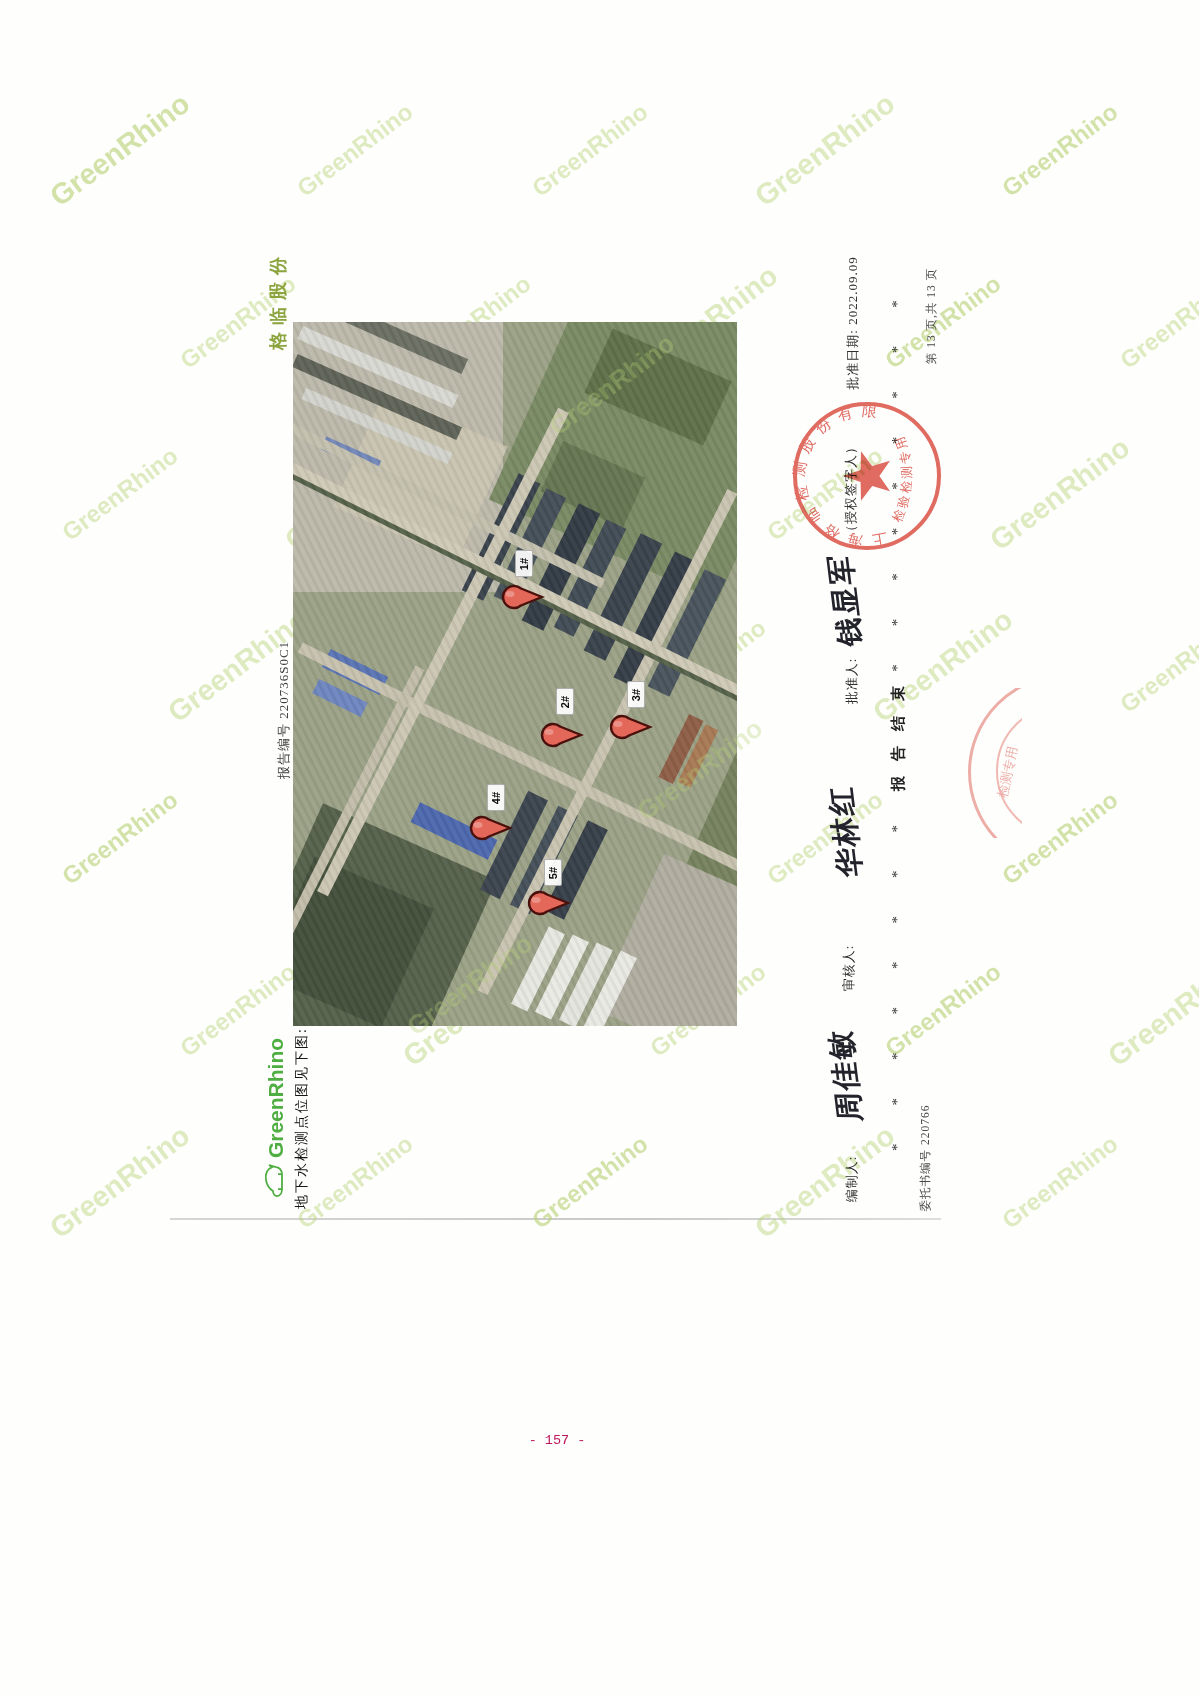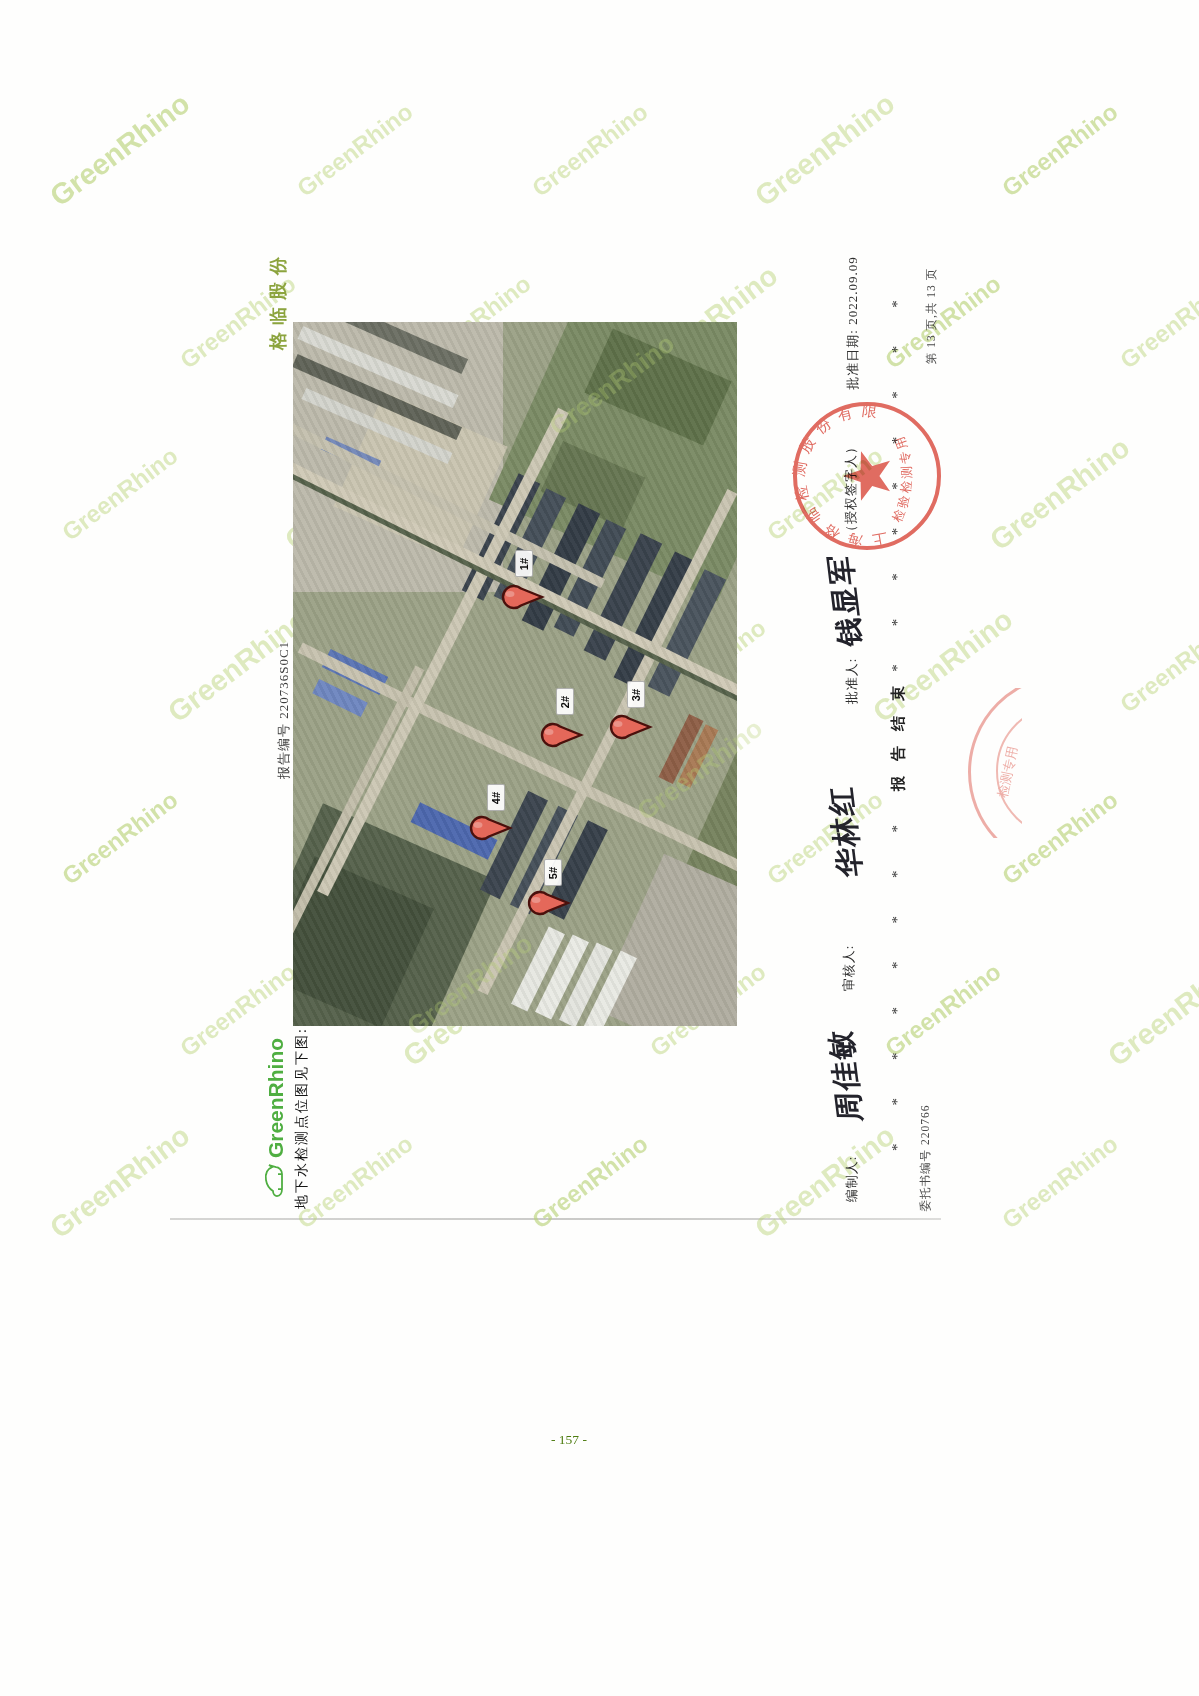--- a/index.html
+++ b/index.html
@@ -40,22 +40,22 @@
   #edge-stamp{position:absolute;left:952px;top:688px;width:70px;height:150px;overflow:hidden;
       z-index:4;opacity:.5;}
   #edge-stamp .arc{position:absolute;left:16px;top:-14px;width:190px;height:190px;
       border:3.5px solid #dd5f53;border-radius:50%;}
   #edge-stamp .arc2{position:absolute;left:44px;top:16px;width:130px;height:130px;
       border:2.5px solid #e2766a;border-radius:50%;}
   #edge-stamp .etxt{position:absolute;left:30px;top:75px;transform:rotate(-78deg);
       color:#dd5f53;font-size:13px;white-space:nowrap;}
   #bottom-edge{position:absolute;left:170px;top:1218px;width:771px;height:2px;
       background:linear-gradient(to right,#d6d6d4,#c9c9c7 60%,#dddddb);z-index:1;}
-  #pagenum{position:absolute;left:569px;top:1440px;transform:translate(-50%,-50%);
-      font-family:Liberation Serif, serif;font-size:13.5px;color:#4d7c0f;z-index:4;}
+  #pagenum{position:absolute;left:557px;top:1440px;transform:translate(-50%,-50%);
+      font-family:Liberation Mono, monospace;font-size:13.5px;color:#be185d;z-index:4;}
 </style>
 </head>
 <body>
 
 <div id="page">
 
   <div class="vtext brand" style="left:278px;top:300px;">格临股份</div>
 
   <div class="vtext reportno" style="left:284px;top:710px;">报告编号 220736S0C1</div>
 

